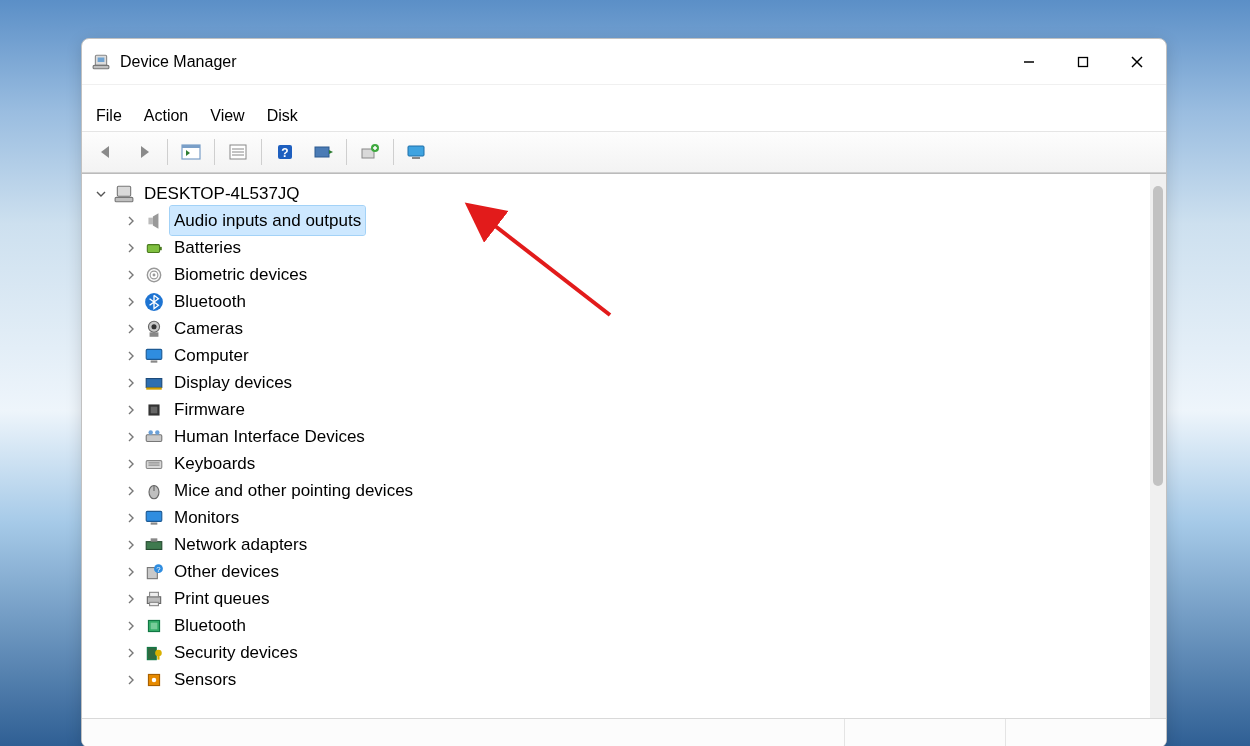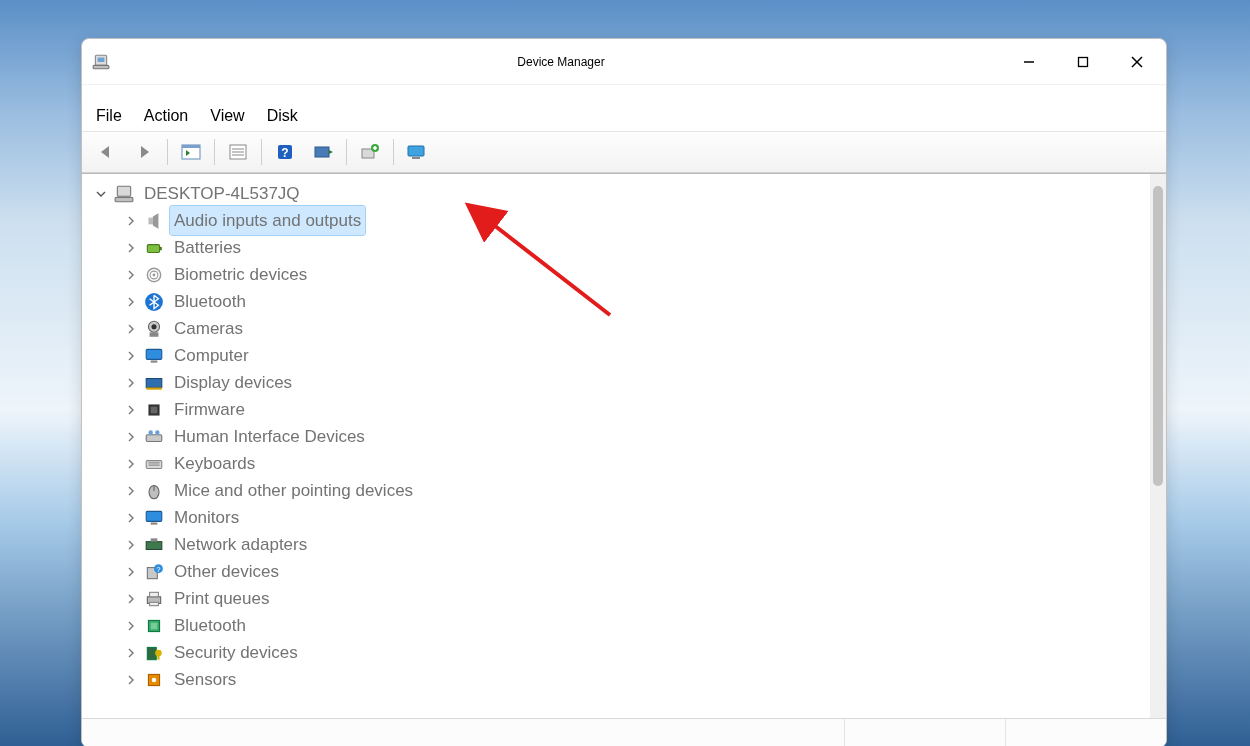--- a/index.html
+++ b/index.html
@@ -40,24 +40,23 @@
     padding: 0 2px 0 10px;
     border-bottom: 1px solid #f0f0f0;
   }
   .titlebar .app-icon {
     width: 18px;
     height: 18px;
     margin-right: 10px;
     display: inline-flex;
   }
   .titlebar .title {
-    font-size: 12px;
+    font-size: 16px;
     color: #000;
     flex: 1 1 auto;
-    text-align: center;
   }
   .win-controls {
     display: flex;
     align-items: stretch;
     height: 100%;
   }
   .win-btn {
     width: 54px;
     display: flex;
     align-items: center;
@@ -109,21 +108,21 @@
     flex: 1 1 auto;
     display: flex;
     border-top: 1px solid #bbb;
     overflow: hidden;
     position: relative;
   }
   .tree {
     flex: 1 1 auto;
     padding: 6px 0 0 10px;
     font-size: 17px;
-    color: #737373;
+    color: #000000;
     overflow: hidden;
     line-height: 27px;
   }
   .tree-row {
     display: flex;
     align-items: center;
     height: 27px;
     white-space: nowrap;
   }
   .expander {

